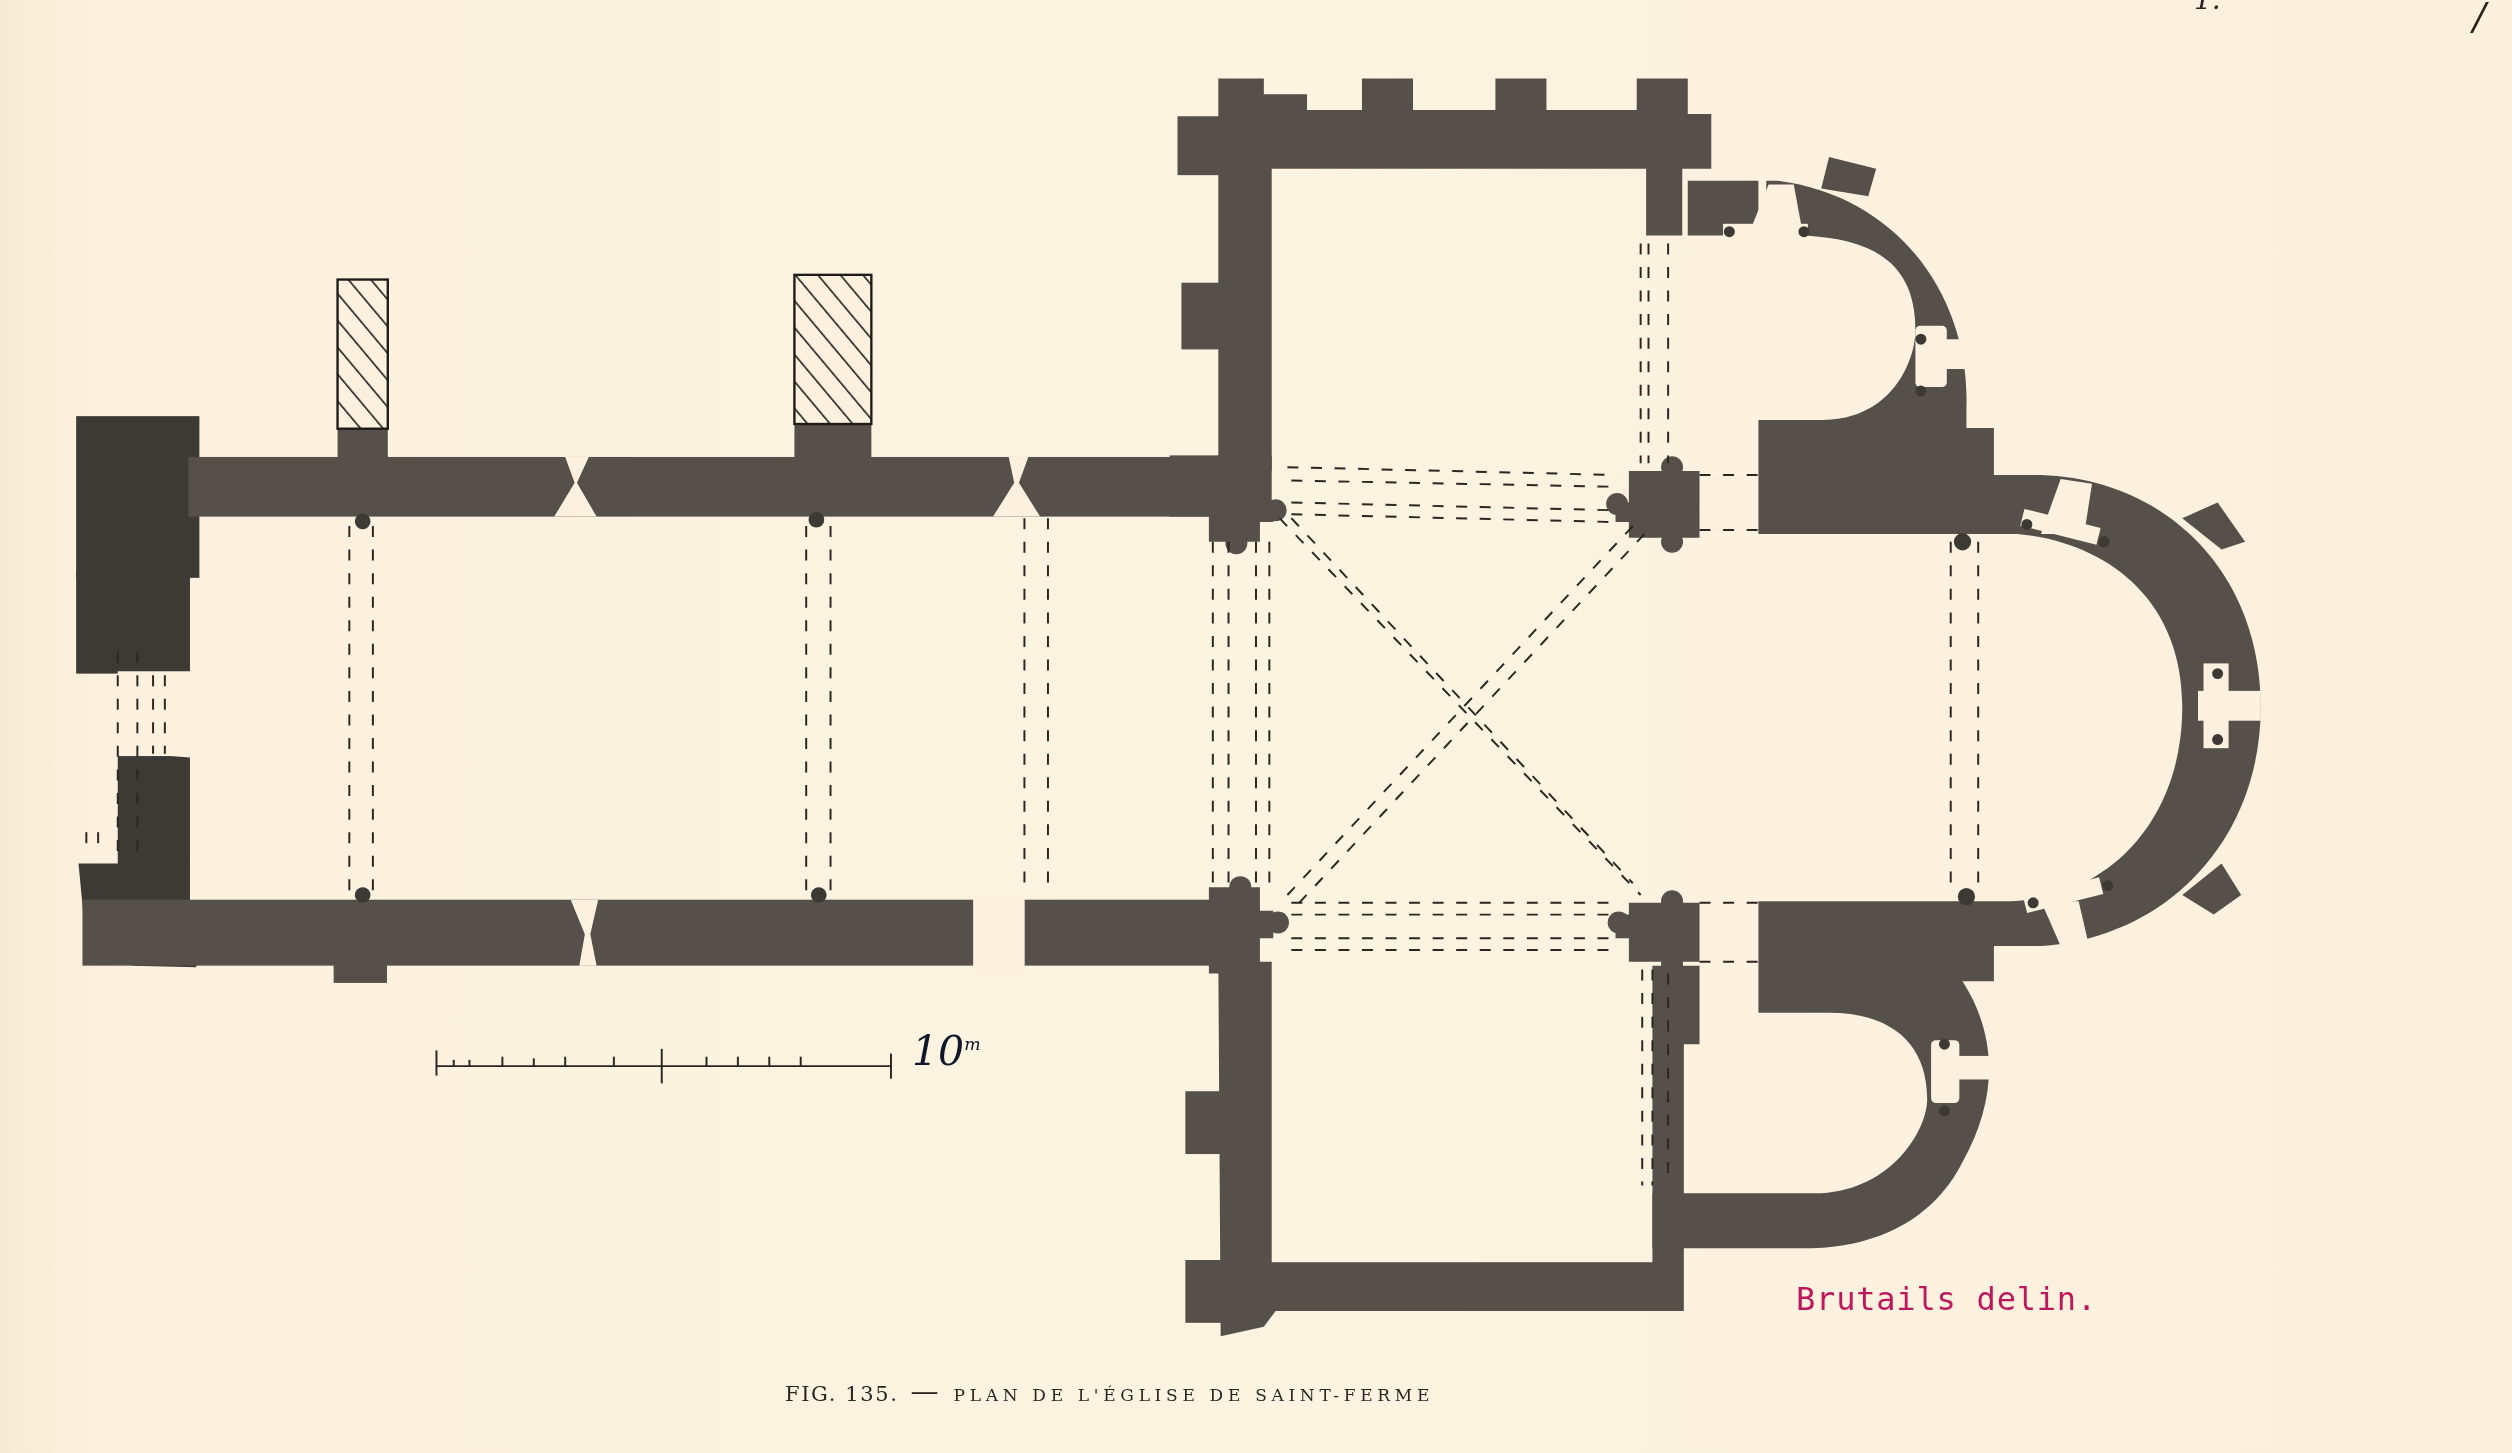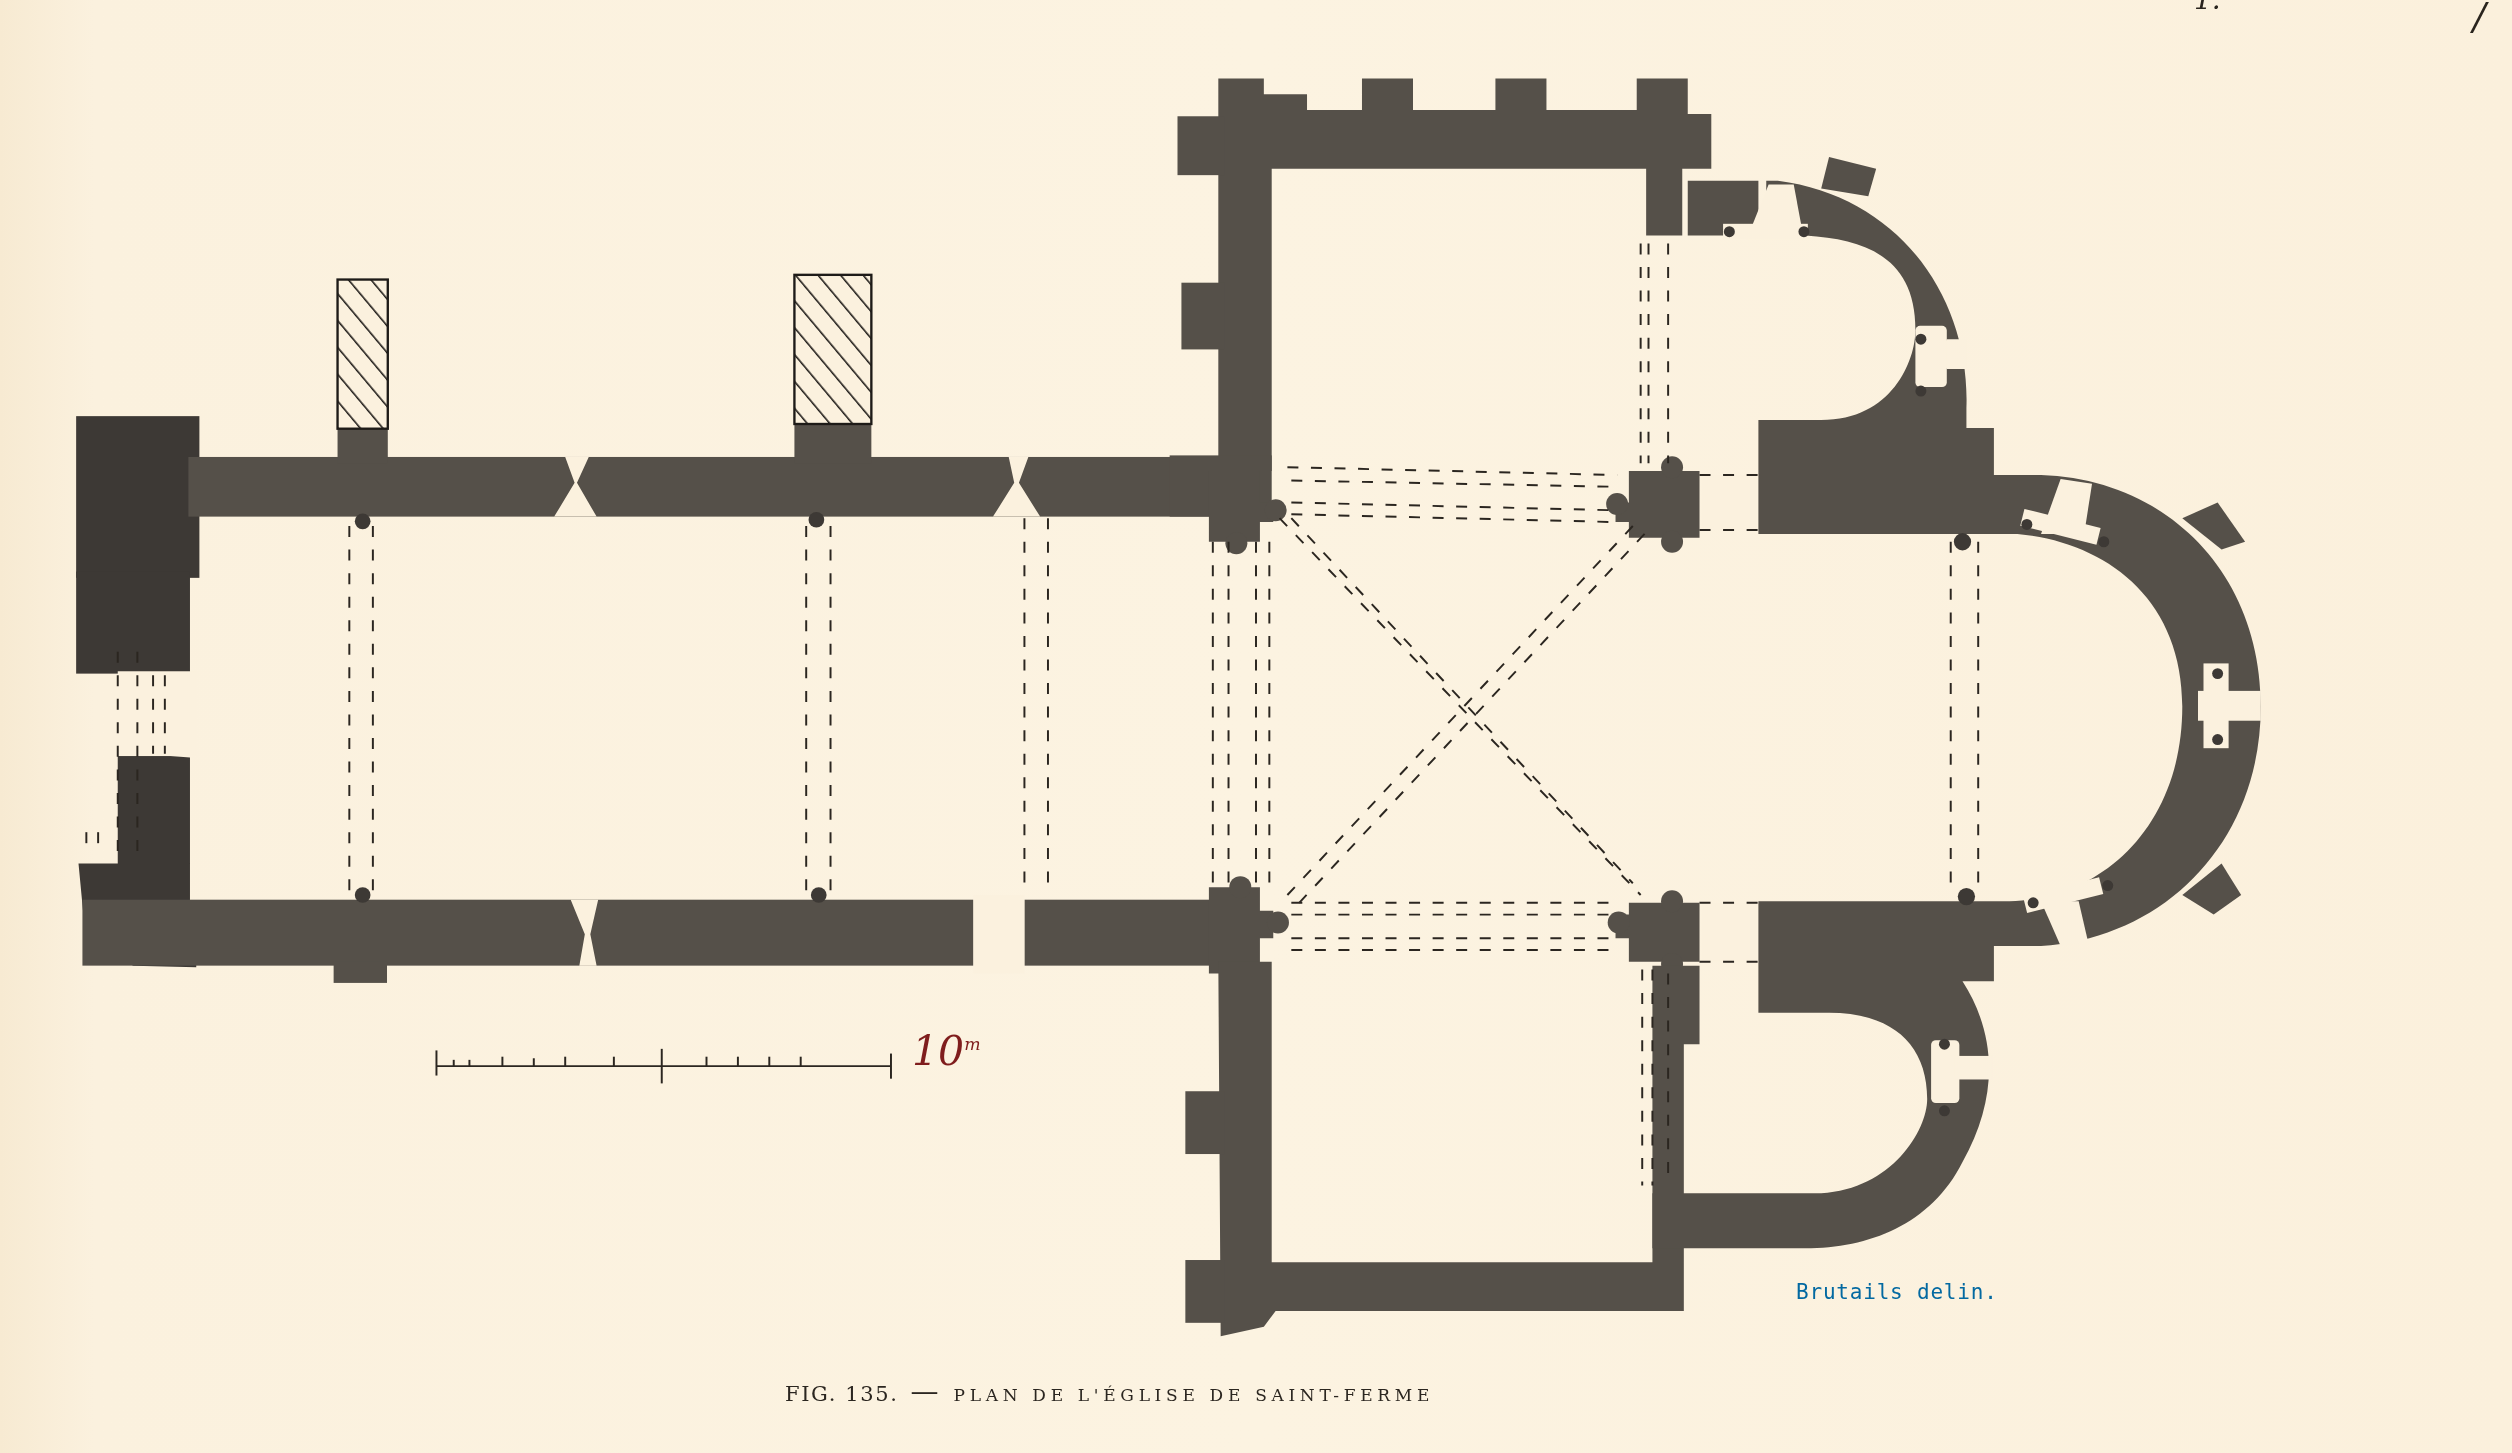--- a/index.html
+++ b/index.html
@@ -5,23 +5,23 @@
   html,body{margin:0;padding:0;}
   body{width:2512px;height:1454px;background:#fbf1de;overflow:hidden;position:relative;
        font-family:"DejaVu Serif","Liberation Serif",serif;}
   #paper{position:absolute;left:0;top:0;width:2512px;height:1454px;
          background:linear-gradient(90deg,#f7ead2 0,#fbf1de 94px,#fcf3e1 1256px,#fbf0dc 2512px);}
   svg#plan{position:absolute;left:0;top:0;}
   .caption{position:absolute;left:785px;top:1375px;font-size:28px;letter-spacing:3.1px;color:#2b2620;
            font-family:"DejaVu Serif","Liberation Serif",serif;white-space:nowrap;}
   .caption .fig{font-size:21px;letter-spacing:1.6px;}
   .caption .title{font-size:17px;letter-spacing:4.7px;font-variant:small-caps;}
-  .credit{position:absolute;left:1796px;top:1280px;font-size:21px;color:#0369a1;
+  .credit{position:absolute;left:1796px;top:1280px;font-size:32px;color:#be185d;
           font-family:"DejaVu Sans Mono","Liberation Mono",monospace;letter-spacing:0.8px;}
-  .scale-label{position:absolute;left:912px;top:1027px;font-size:41px;font-style:italic;color:#7f1d1d;
+  .scale-label{position:absolute;left:912px;top:1027px;font-size:41px;font-style:italic;color:#0f172a;
                font-family:"DejaVu Serif","Liberation Serif",serif;}
   .scale-label sup{font-size:17.3px;}
   .page-mark{position:absolute;font-size:38px;color:#2a241d;font-style:italic;}
 </style>
 </head>
 <body>
 
 <div id="paper"></div>
 
 <svg id="plan" width="2512" height="1454" viewBox="0 0 3200 1852">

